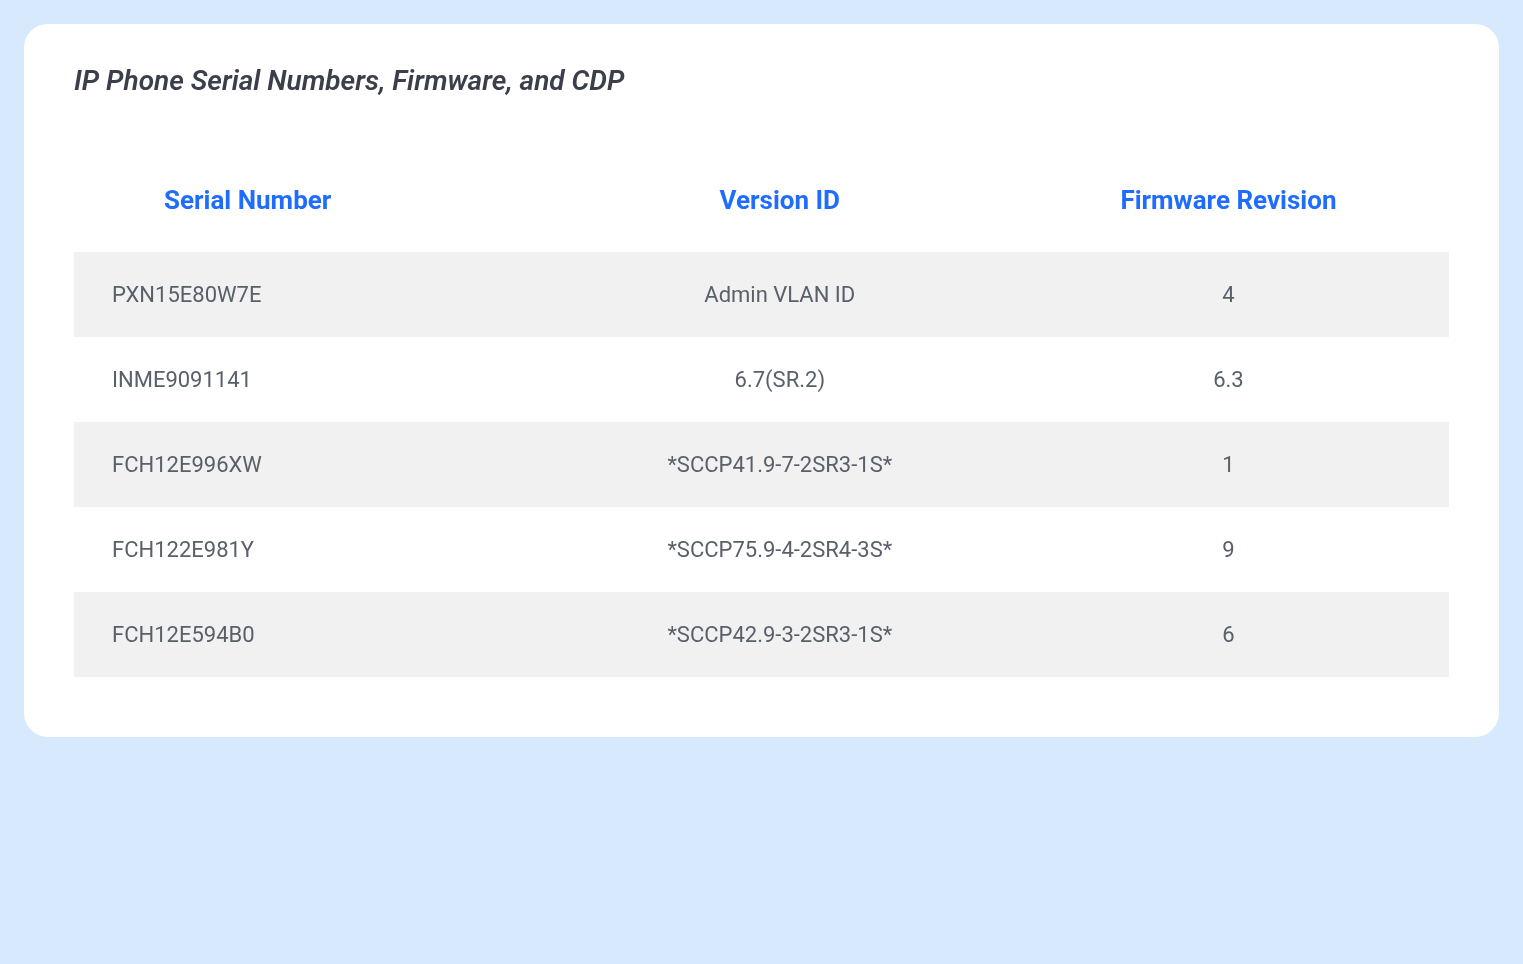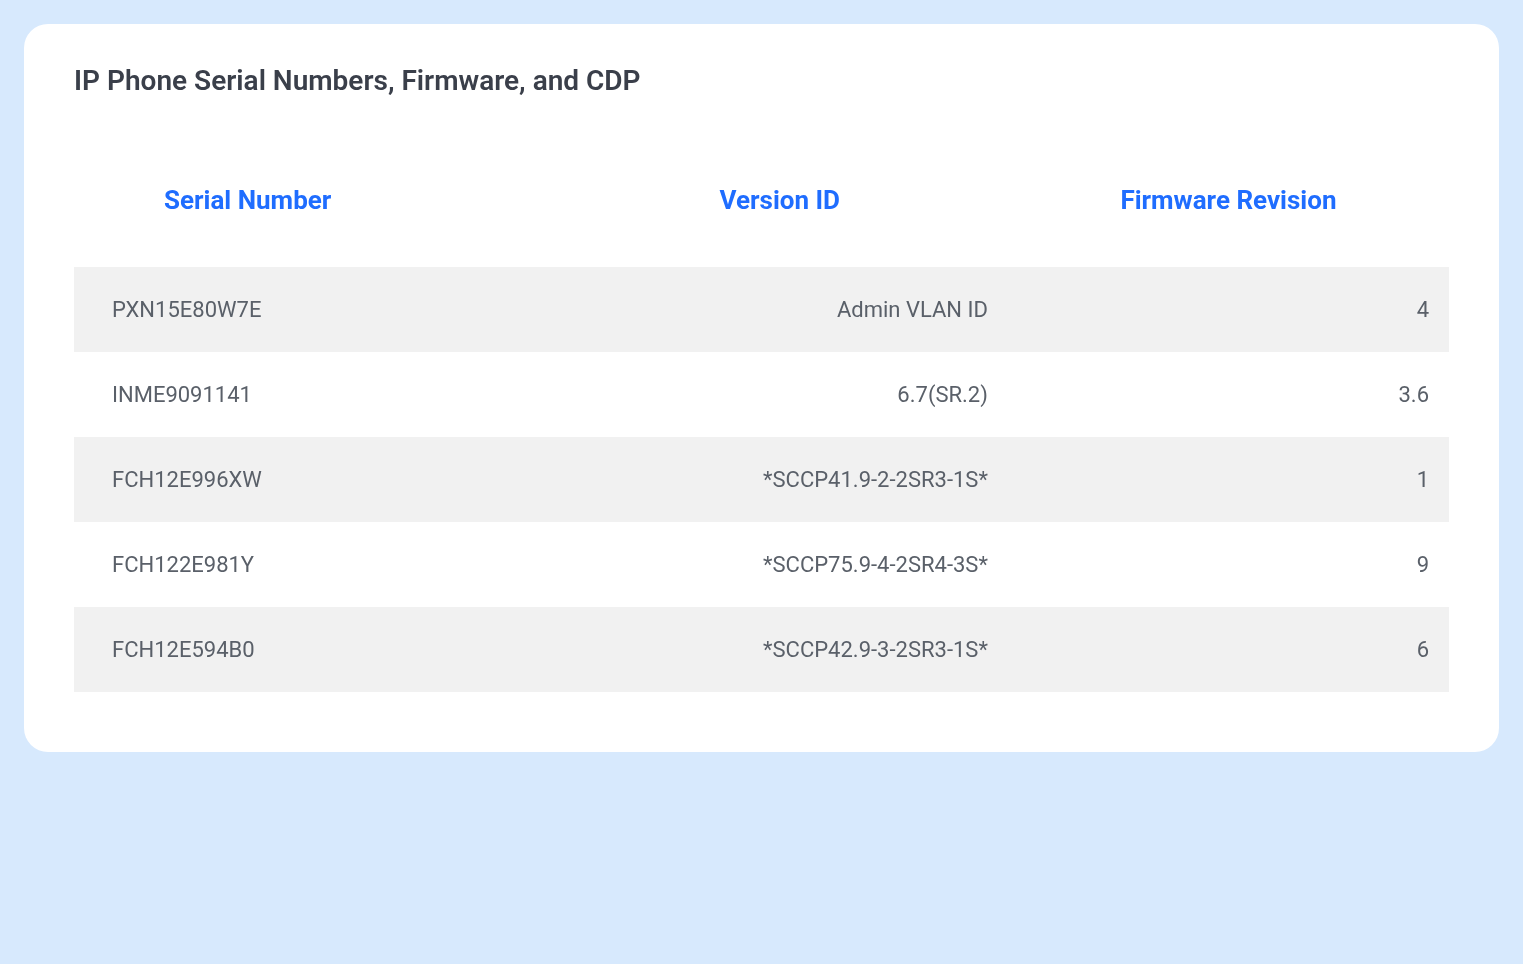--- a/index.html
+++ b/index.html
@@ -18,40 +18,41 @@
       background-color: #ffffff;
       border-radius: 24px;
       padding: 40px 50px 60px 50px;
       width: 100%;
     }
     .title {
       font-size: 28px;
       font-weight: 600;
       color: #3a3f4a;
       margin-bottom: 60px;
+      font-style: italic;
     }
     table {
       width: 100%;
       border-collapse: collapse;
     }
     thead th {
       font-size: 26px;
       font-weight: 700;
       color: #1f6dff;
       text-align: center;
-      padding: 28px 20px 52px 20px;
+      padding: 28px 20px 37px 20px;
     }
     thead th:first-child {
       text-align: left;
       padding-left: 90px;
     }
     tbody td {
       font-size: 22px;
       color: #5a6069;
-      text-align: right;
+      text-align: center;
       padding: 30px 20px;
     }
     tbody td:first-child {
       text-align: left;
       padding-left: 38px;
     }
     tbody tr:nth-child(odd) {
       background-color: #f1f1f1;
     }
     tbody tr:nth-child(even) {
@@ -73,25 +74,25 @@
     </thead>
     <tbody>
       <tr>
         <td>PXN15E80W7E</td>
         <td>Admin VLAN ID</td>
         <td>4</td>
       </tr>
       <tr>
         <td>INME9091141</td>
         <td>6.7(SR.2)</td>
-        <td>3.6</td>
+        <td>6.3</td>
       </tr>
       <tr>
         <td>FCH12E996XW</td>
-        <td>*SCCP41.9-2-2SR3-1S*</td>
+        <td>*SCCP41.9-7-2SR3-1S*</td>
         <td>1</td>
       </tr>
       <tr>
         <td>FCH122E981Y</td>
         <td>*SCCP75.9-4-2SR4-3S*</td>
         <td>9</td>
       </tr>
       <tr>
         <td>FCH12E594B0</td>
         <td>*SCCP42.9-3-2SR3-1S*</td>

